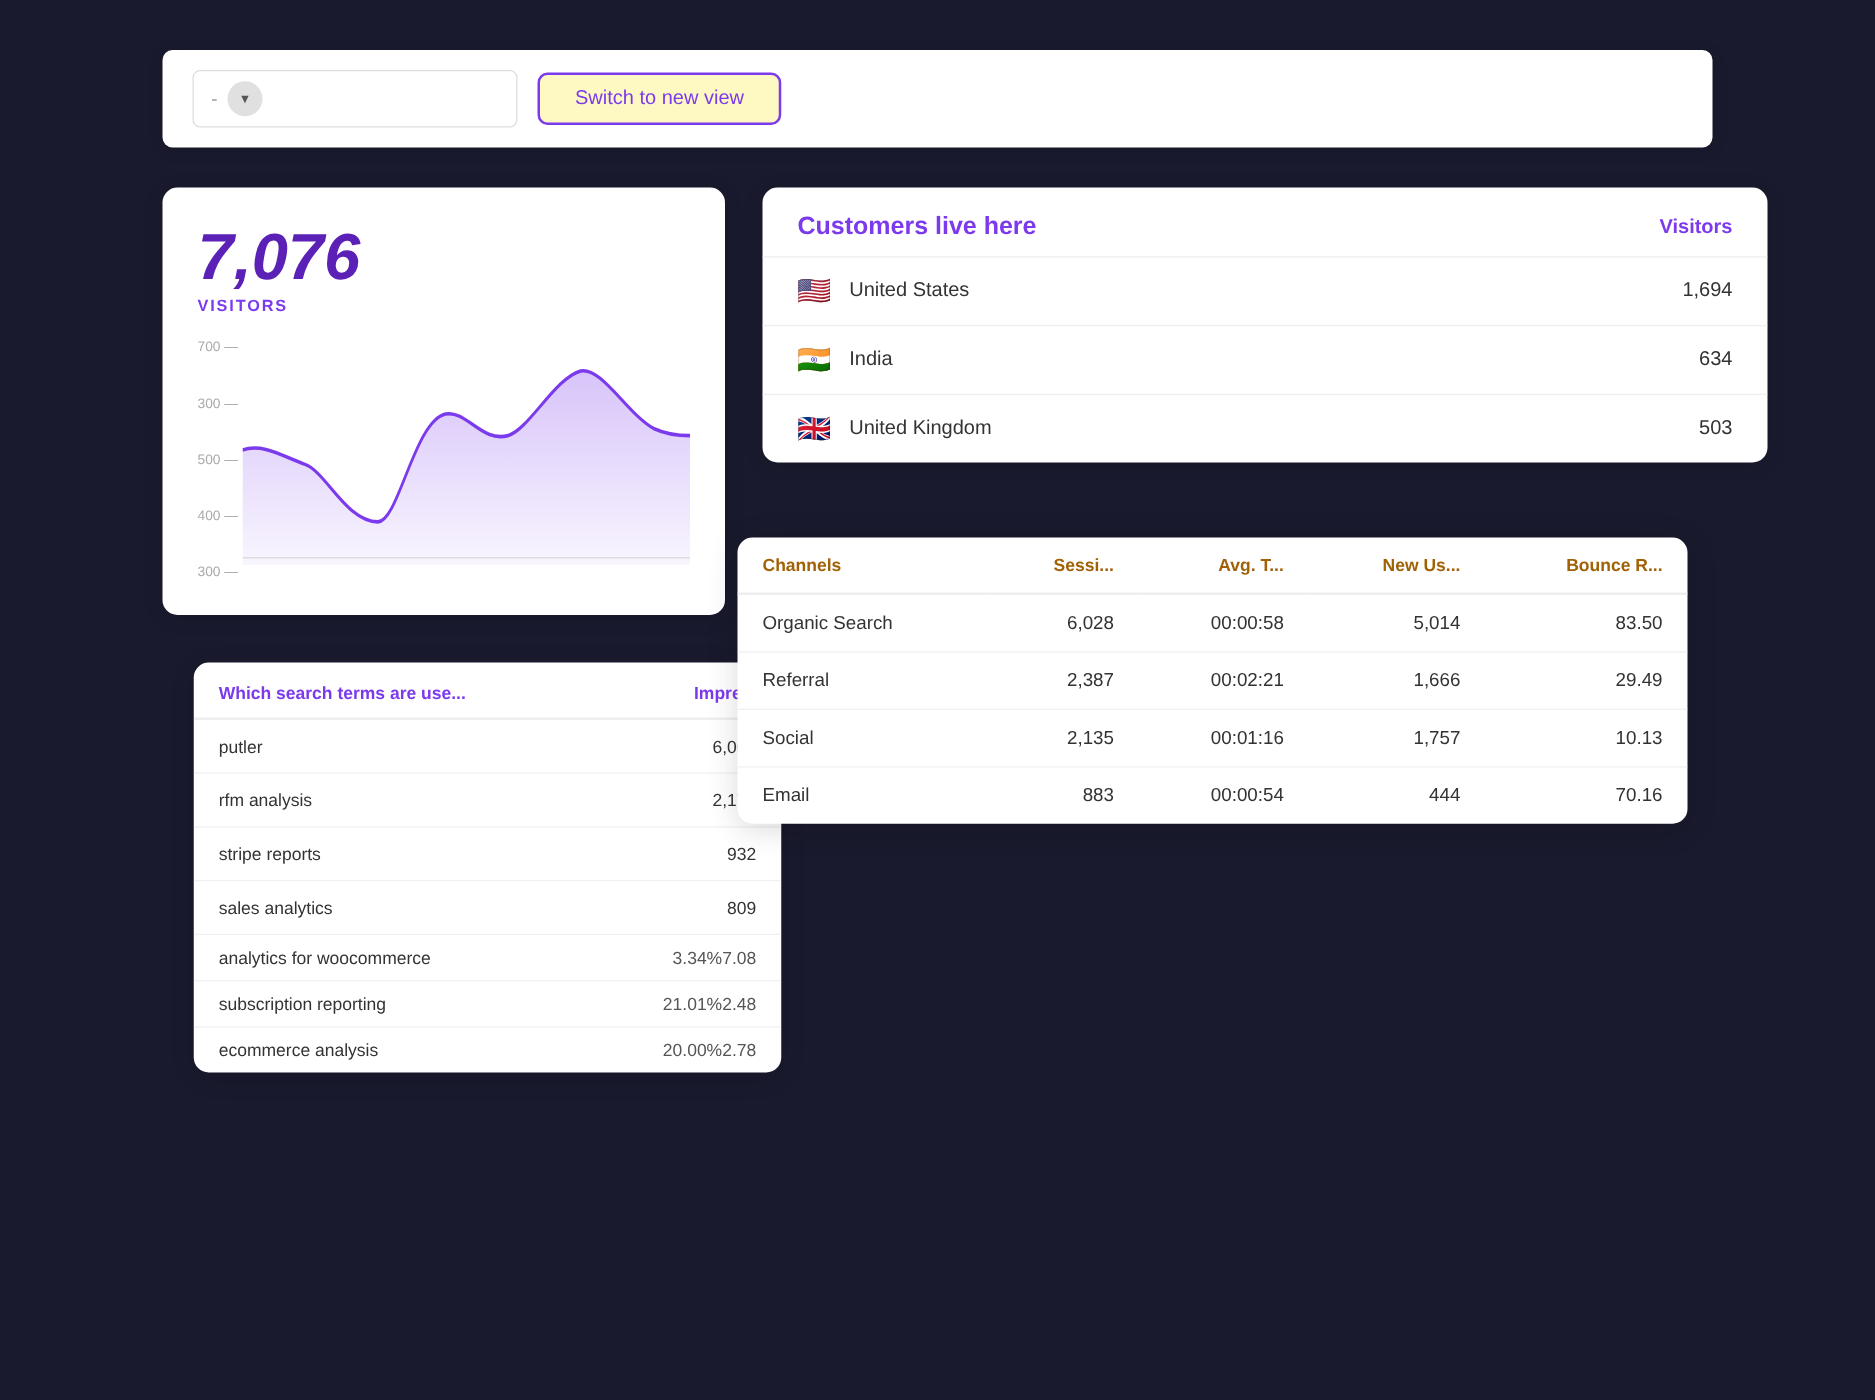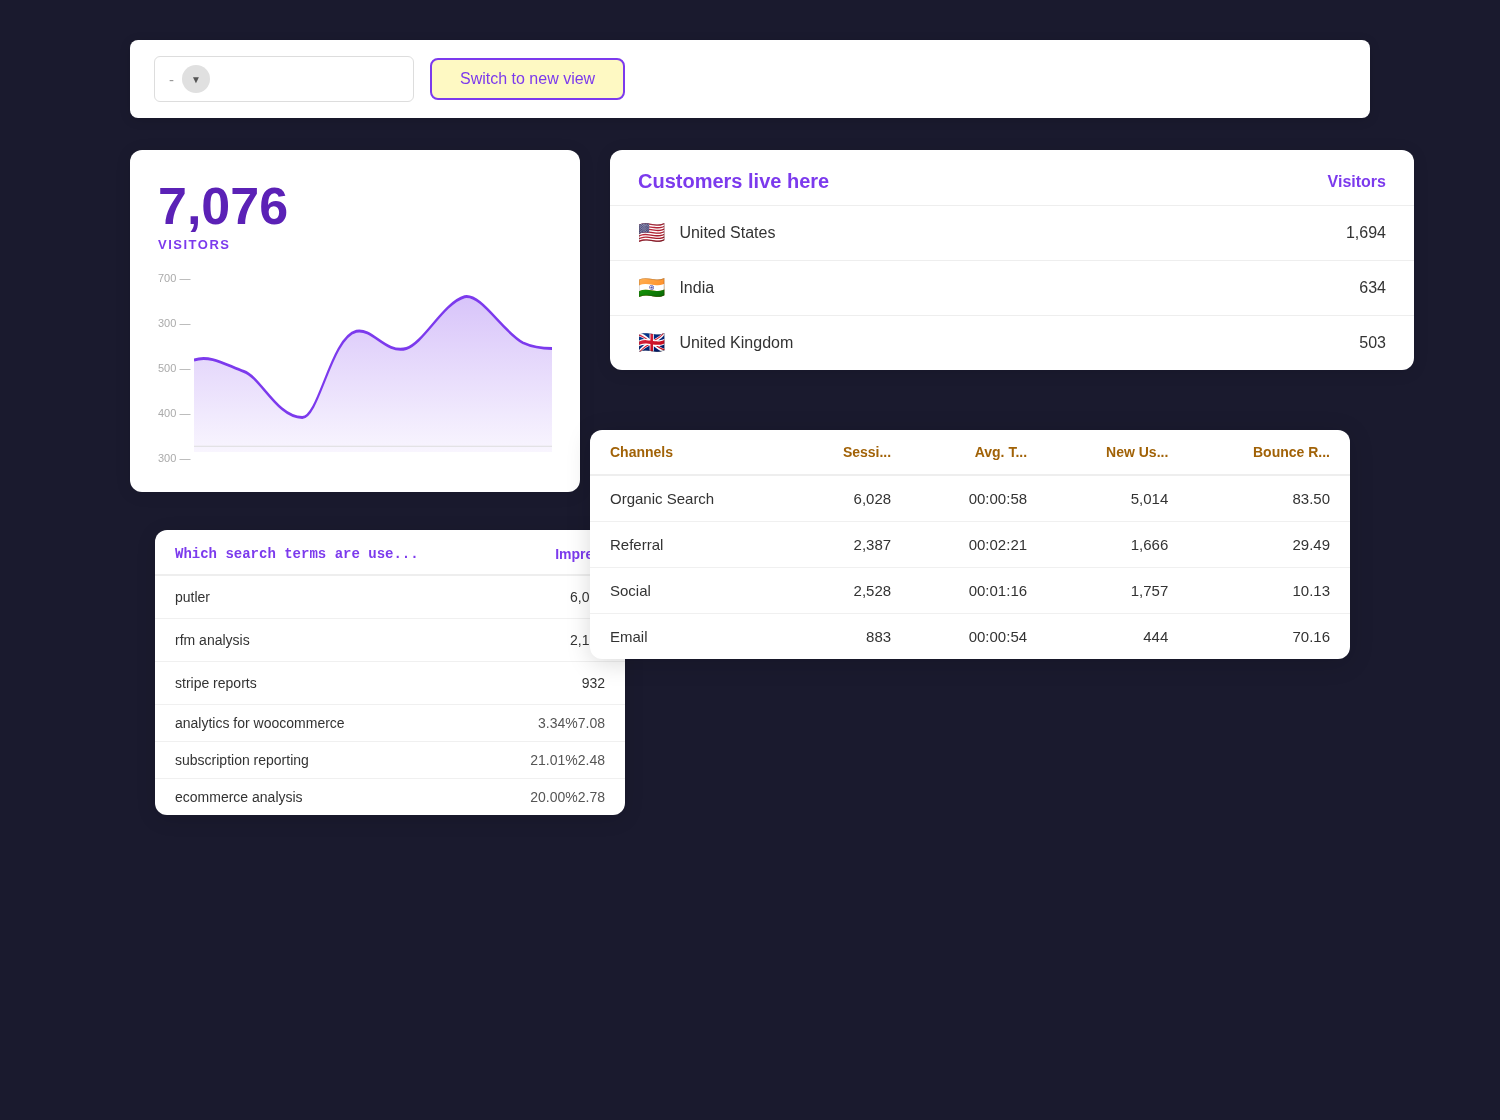--- a/index.html
+++ b/index.html
@@ -87,20 +87,21 @@
       padding: 28px 28px 24px;
       box-shadow: 0 2px 16px rgba(0,0,0,0.10);
       z-index: 5;
     }
 
     .visitors-number {
       font-size: 52px;
       font-weight: 700;
       color: #5b21b6;
       line-height: 1.1;
+      font-style: italic;
     }
 
     .visitors-label {
       font-size: 13px;
       font-weight: 600;
       color: #7c3aed;
       letter-spacing: 1.5px;
       margin-bottom: 16px;
       margin-top: 2px;
     }
@@ -258,21 +259,20 @@
       justify-content: space-between;
       align-items: center;
       padding: 16px 20px 12px;
       border-bottom: 2px solid #eee;
     }
 
     .search-header-title {
       font-size: 14px;
       color: #7c3aed;
       font-weight: 600;
-      font-family: Liberation Mono, monospace;
     }
 
     .search-header-impr {
       font-size: 14px;
       color: #7c3aed;
       font-weight: 600;
     }
 
     .search-row {
       display: flex;
@@ -394,21 +394,21 @@
         </tr>
         <tr>
           <td>Referral</td>
           <td>2,387</td>
           <td>00:02:21</td>
           <td>1,666</td>
           <td>29.49</td>
         </tr>
         <tr>
           <td>Social</td>
-          <td>2,528</td>
+          <td>2,135</td>
           <td>00:01:16</td>
           <td>1,757</td>
           <td>10.13</td>
         </tr>
         <tr>
           <td>Email</td>
           <td>883</td>
           <td>00:00:54</td>
           <td>444</td>
           <td>70.16</td>
@@ -427,20 +427,24 @@
       <span class="search-count">6,068</span>
     </div>
     <div class="search-row">
       <span class="search-term">rfm analysis</span>
       <span class="search-count">2,174</span>
     </div>
     <div class="search-row">
       <span class="search-term">stripe reports</span>
       <span class="search-count">932</span>
     </div>
+    <div class="search-row">
+      <span class="search-term">sales analytics</span>
+      <span class="search-count">809</span>
+    </div>
     <div class="search-extra-row">
       <span class="search-extra-term">analytics for woocommerce</span>
       <span class="search-extra-vals">
         <span>3.34%</span>
         <span>7.08</span>
       </span>
     </div>
     <div class="search-extra-row">
       <span class="search-extra-term">subscription reporting</span>
       <span class="search-extra-vals">

